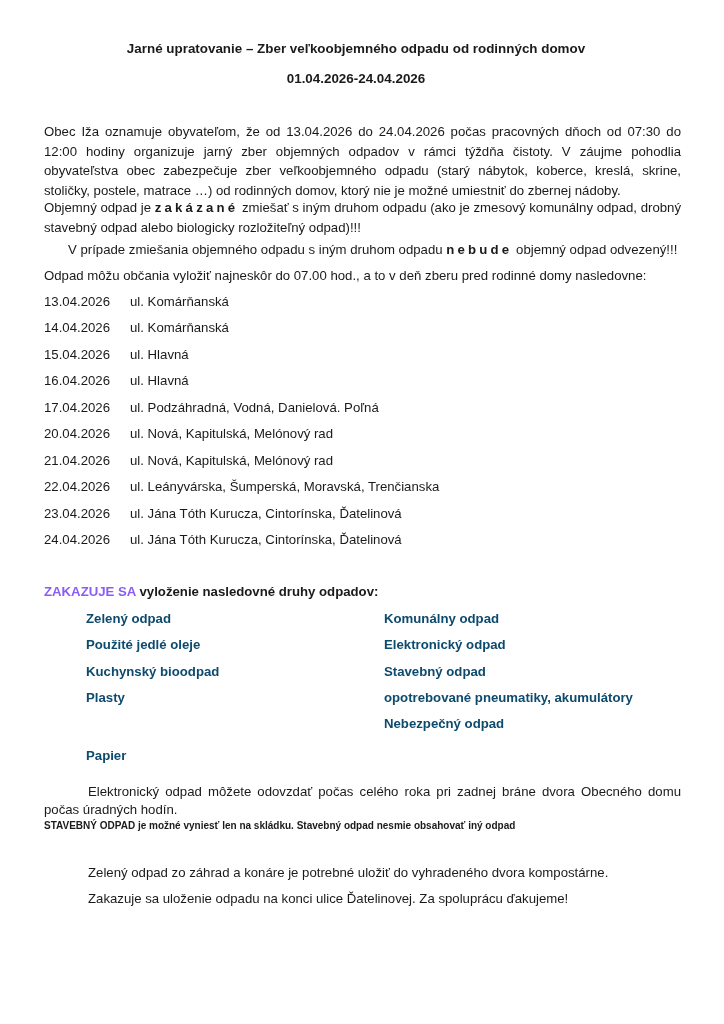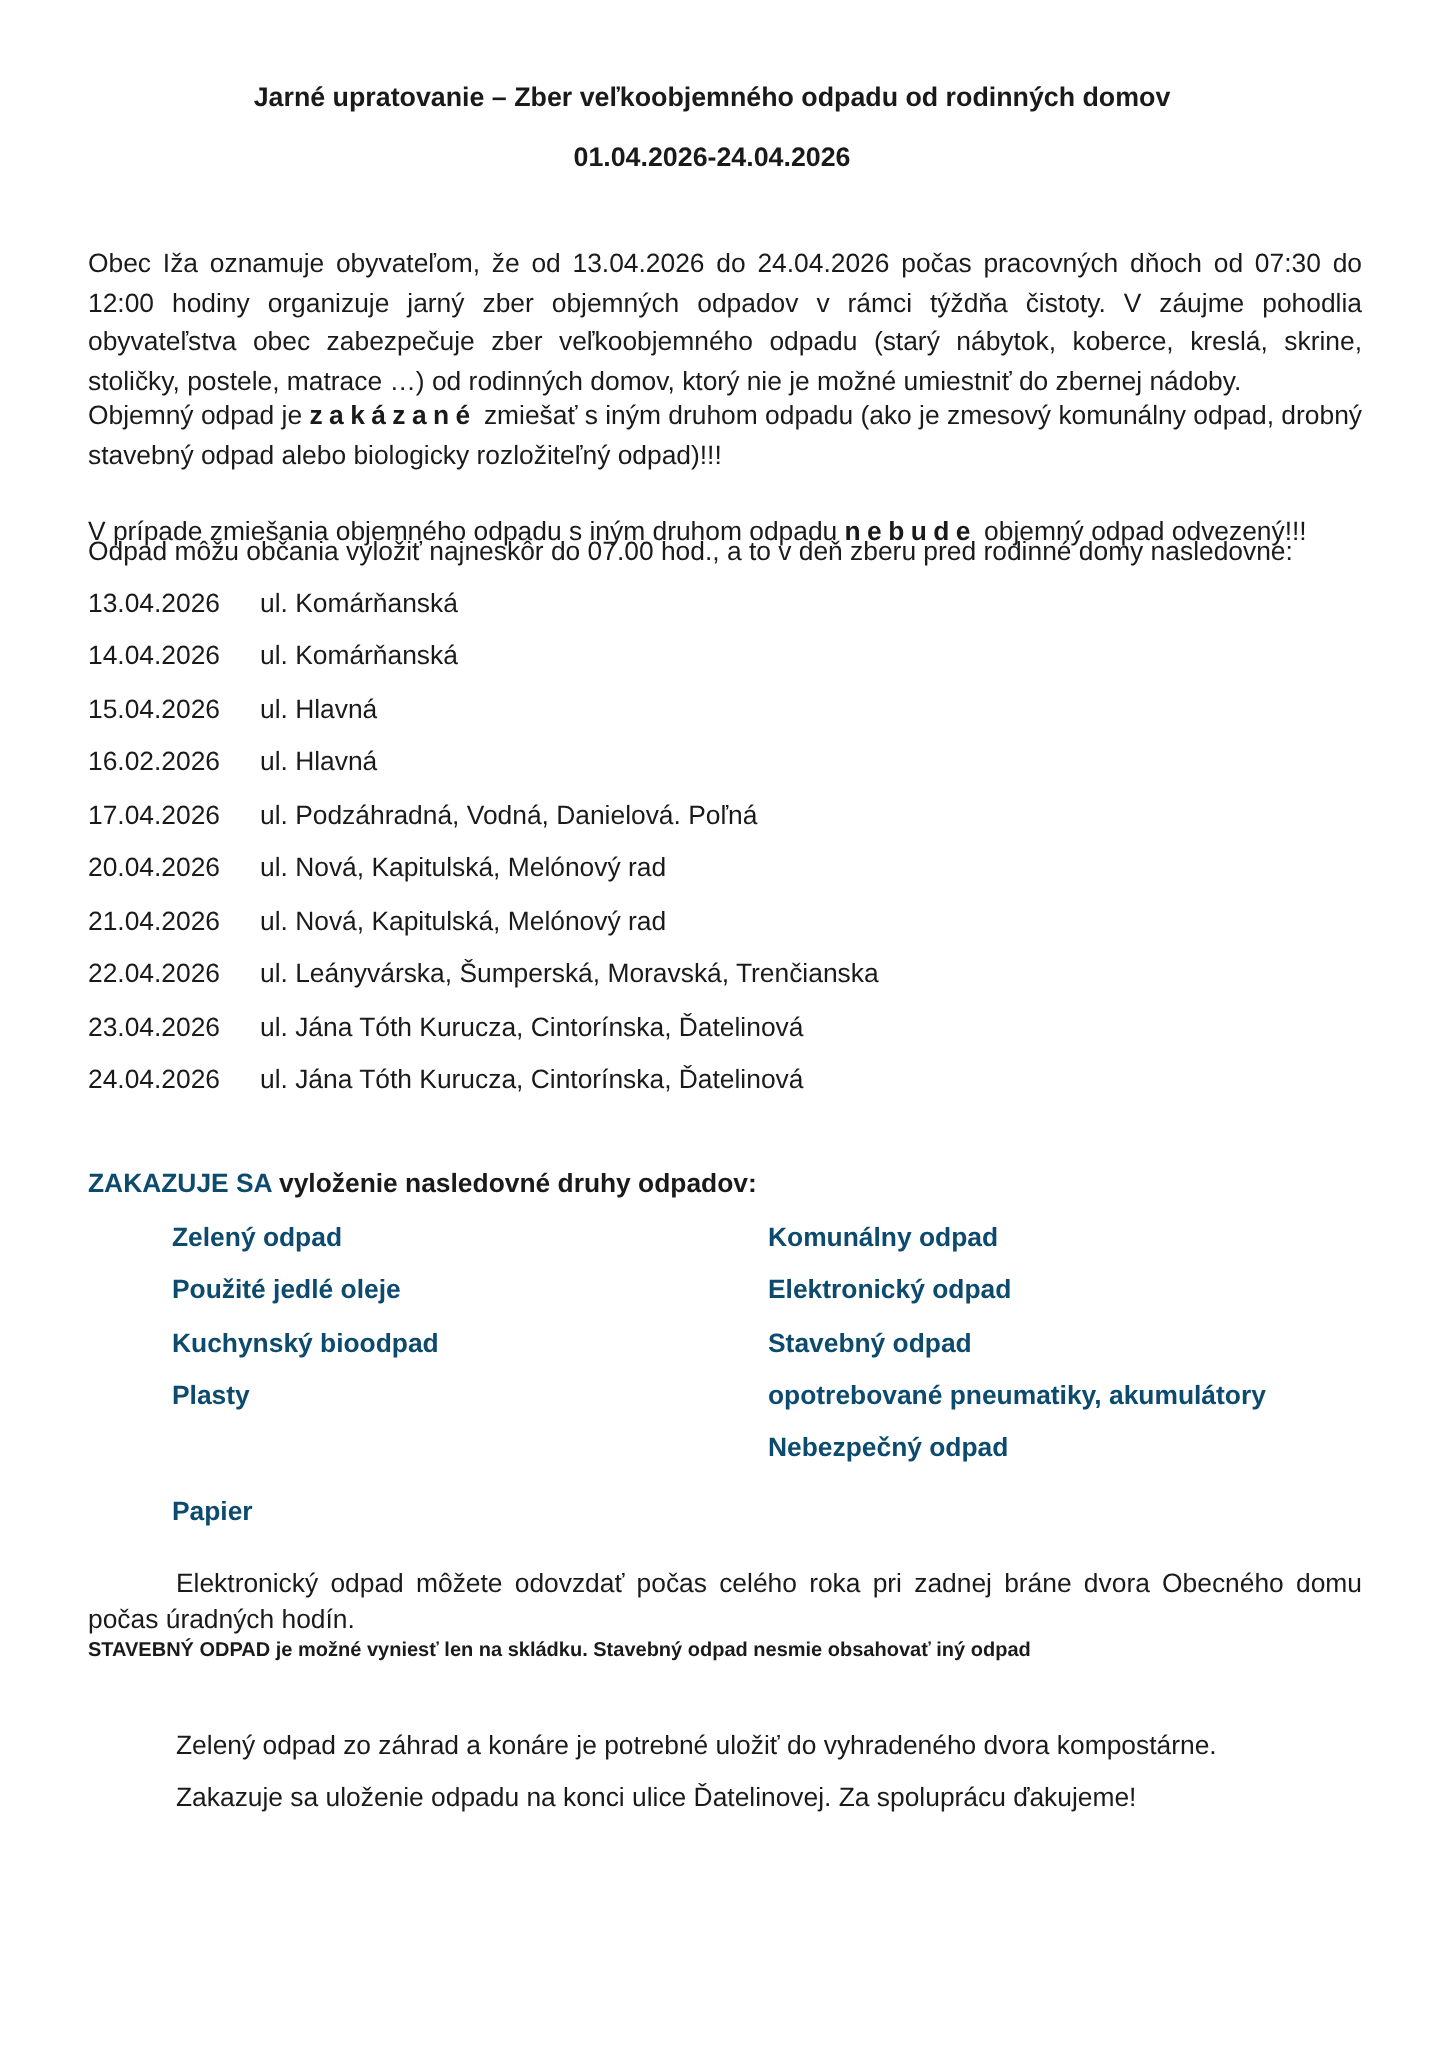--- a/index.html
+++ b/index.html
@@ -4,58 +4,58 @@
 <style>
   html, body { margin:0; padding:0; background:#ffffff; }
   body { width:724px; height:1024px; position:relative; overflow:hidden;
          font-family:"Liberation Sans", sans-serif; color:#1a1a1a; font-size:13.2px; }
   .title { position:absolute; left:0; width:712px; text-align:center; font-weight:bold; font-size:13.4px; }
   .para { position:absolute; left:44px; width:637px; line-height:19.6px; text-align:justify; }
   .line { position:absolute; left:44px; white-space:nowrap; }
   .spaced { font-weight:bold; letter-spacing:3.2px; }
   .sched-date { position:absolute; left:44px; white-space:nowrap; }
   .sched-street { position:absolute; left:130px; white-space:nowrap; }
-  .red { color:#0c4a6e; }
+  .red { color:#8b5cf6; }
   .bold { font-weight:bold; }
   .ban-item { position:absolute; white-space:nowrap; font-weight:bold; color:#0c4a6e; }
   .indent { text-indent:44px; }
 </style>
 </head>
 <body>
 
 <div class="title" style="top:41px;">Jarné upratovanie – Zber veľkoobjemného odpadu od rodinných domov</div>
 <div class="title" style="top:71px;">01.04.2026-24.04.2026</div>
 
 <div class="para" style="top:122px;">Obec Iža oznamuje obyvateľom, že od 13.04.2026 do 24.04.2026 počas pracovných dňoch od 07:30 do 12:00 hodiny organizuje jarný zber objemných odpadov v  rámci  týždňa čistoty. V záujme pohodlia obyvateľstva obec zabezpečuje  zber veľkoobjemného odpadu (starý nábytok, koberce, kreslá, skrine, stoličky, postele, matrace …) od rodinných domov, ktorý nie je možné umiestniť do zbernej nádoby.</div>
 
 <div class="para" style="top:198px;">
   <span>Objemný  odpad je </span><span class="spaced">zakázané</span><span> zmiešať s iným druhom odpadu (ako je zmesový komunálny odpad, drobný stavebný odpad alebo biologicky rozložiteľný odpad)!!!</span>
 </div>
 
-<div class="line" style="top:258px;">
+<div class="line" style="top:242px;margin-left:24px;">
   <span>V prípade zmiešania objemného odpadu s iným druhom odpadu </span><span class="spaced">nebude</span><span> objemný  odpad odvezený!!!</span>
 </div>
 
 <div class="line" style="top:268px;">Odpad môžu občania vyložiť najneskôr do 07.00 hod., a to v deň zberu pred rodinné domy nasledovne:</div>
 
 <div>
   <div>
       <span class="sched-date" style="top:294px;">13.04.2026</span>
       <span class="sched-street" style="top:294px;">ul. Komárňanská</span>
     </div>
   <div>
       <span class="sched-date" style="top:320px;">14.04.2026</span>
       <span class="sched-street" style="top:320px;">ul. Komárňanská</span>
     </div>
   <div>
       <span class="sched-date" style="top:347px;">15.04.2026</span>
       <span class="sched-street" style="top:347px;">ul. Hlavná</span>
     </div>
   <div>
-      <span class="sched-date" style="top:373px;">16.02.2026</span>
+      <span class="sched-date" style="top:373px;">16.04.2026</span>
       <span class="sched-street" style="top:373px;">ul. Hlavná</span>
     </div>
   <div>
       <span class="sched-date" style="top:400px;">17.04.2026</span>
       <span class="sched-street" style="top:400px;">ul. Podzáhradná, Vodná, Danielová. Poľná</span>
     </div>
   <div>
       <span class="sched-date" style="top:426px;">20.04.2026</span>
       <span class="sched-street" style="top:426px;">ul. Nová, Kapitulská, Melónový rad</span>
     </div>

